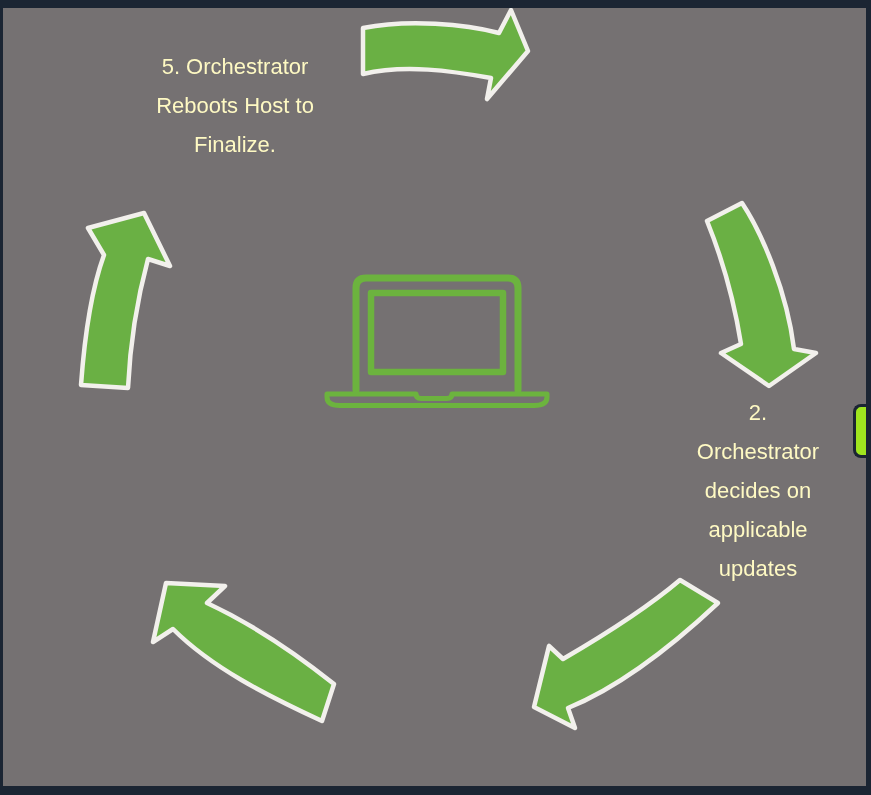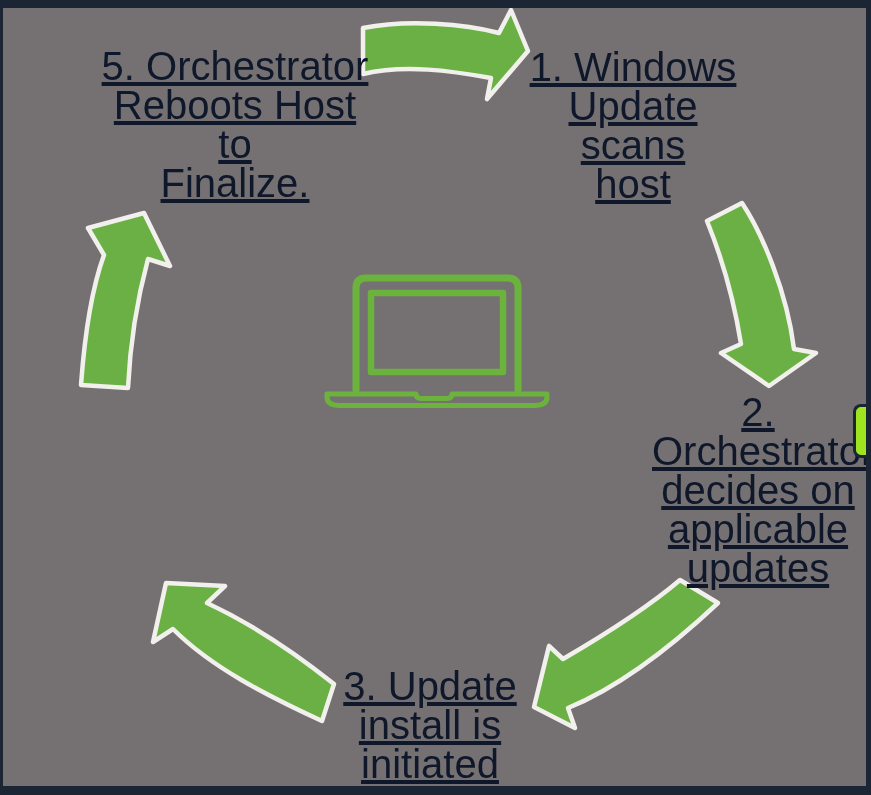--- a/index.html
+++ b/index.html
@@ -31,28 +31,27 @@
     stroke-width: 4.5;
     stroke-linejoin: round;
   }
   .laptop-line {
     fill: none;
     stroke-linejoin: round;
     stroke-linecap: round;
   }
   .step-label {
     position: absolute;
-    color: #0f172a;
-    font-size: 40px;
+    color: #fef9c3;
+    font-size: 22px;
     line-height: 39px;
     text-align: center;
     white-space: pre-line;
     
     transform: translate(-3px, -8px);
-    text-decoration: underline;
   }
   .step-1 { left: 513px; top: 48px;  width: 240px; }
   .step-2 { left: 652px; top: 393px; width: 212px; }
   .step-3 { left: 325px; top: 667px; width: 210px; }
   .step-4 { left: 2px;   top: 450px; width: 222px; }
   .step-5 { left: 95px;  top: 47px;  width: 280px; }
   .side-tab {
     position: absolute;
     right: -5px;           
     top: 396px;
@@ -82,30 +81,24 @@
 
     <path class="arrow" d="M 81 385 C 85 330 92 288 104 255 L 88 228 L 144 213 L 170 266 L 148 259 C 137 300 130 345 128 388 Z" fill="#6ab044"></path>
 
     <g>
       <path class="laptop-line" stroke-width="7" fill="none" d="M 356 390 V 288 Q 356 278 366 278 H 508 Q 518 278 518 288 V 390" stroke="#6cb33e"></path>
       <rect class="laptop-line" stroke-width="6.5" fill="none" x="371" y="293" width="132" height="79" stroke="#6cb33e"></rect>
       <path class="laptop-line" stroke-width="5" fill="none" d="M 327 394 H 416 Q 416 398.5 421 398.5 H 447 Q 452 398.5 452 394 H 547 V 397 Q 547 405.5 534 405.5 H 340 Q 327 405.5 327 397 Z" stroke="#6cb33e"></path>
     </g>
   </svg>
 
-  <div class="step-label step-1">1. Windows
-Update scans
-host</div>
   <div class="step-label step-2">2.
 Orchestrator
 decides on
 applicable
 updates</div>
-  <div class="step-label step-3">3. Update
-install is
-initiated</div>
   <div class="step-label step-5">5. Orchestrator
 Reboots Host to
 Finalize.</div>
 
   <div class="side-tab"></div>
 
 </div>
 
 </body></html>

